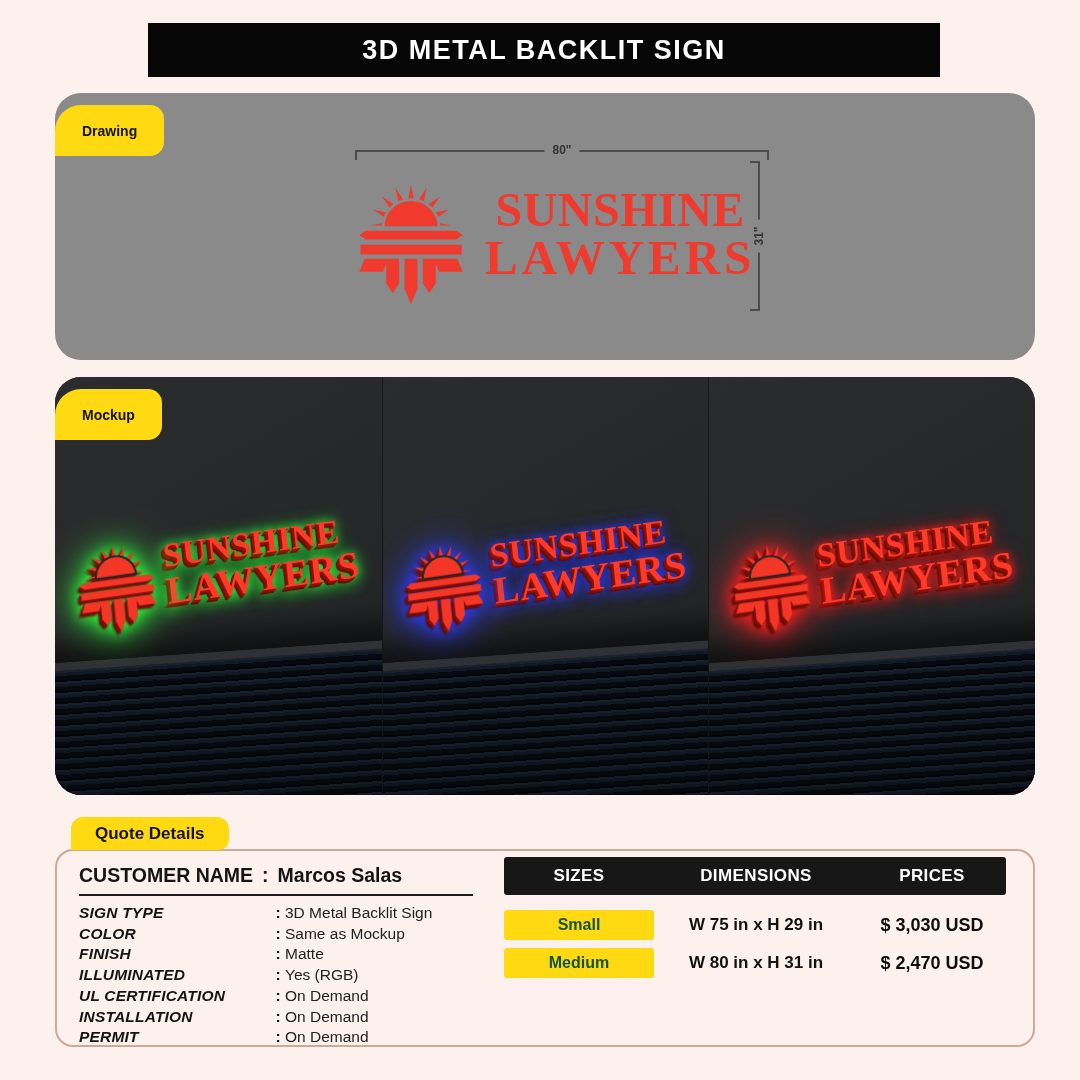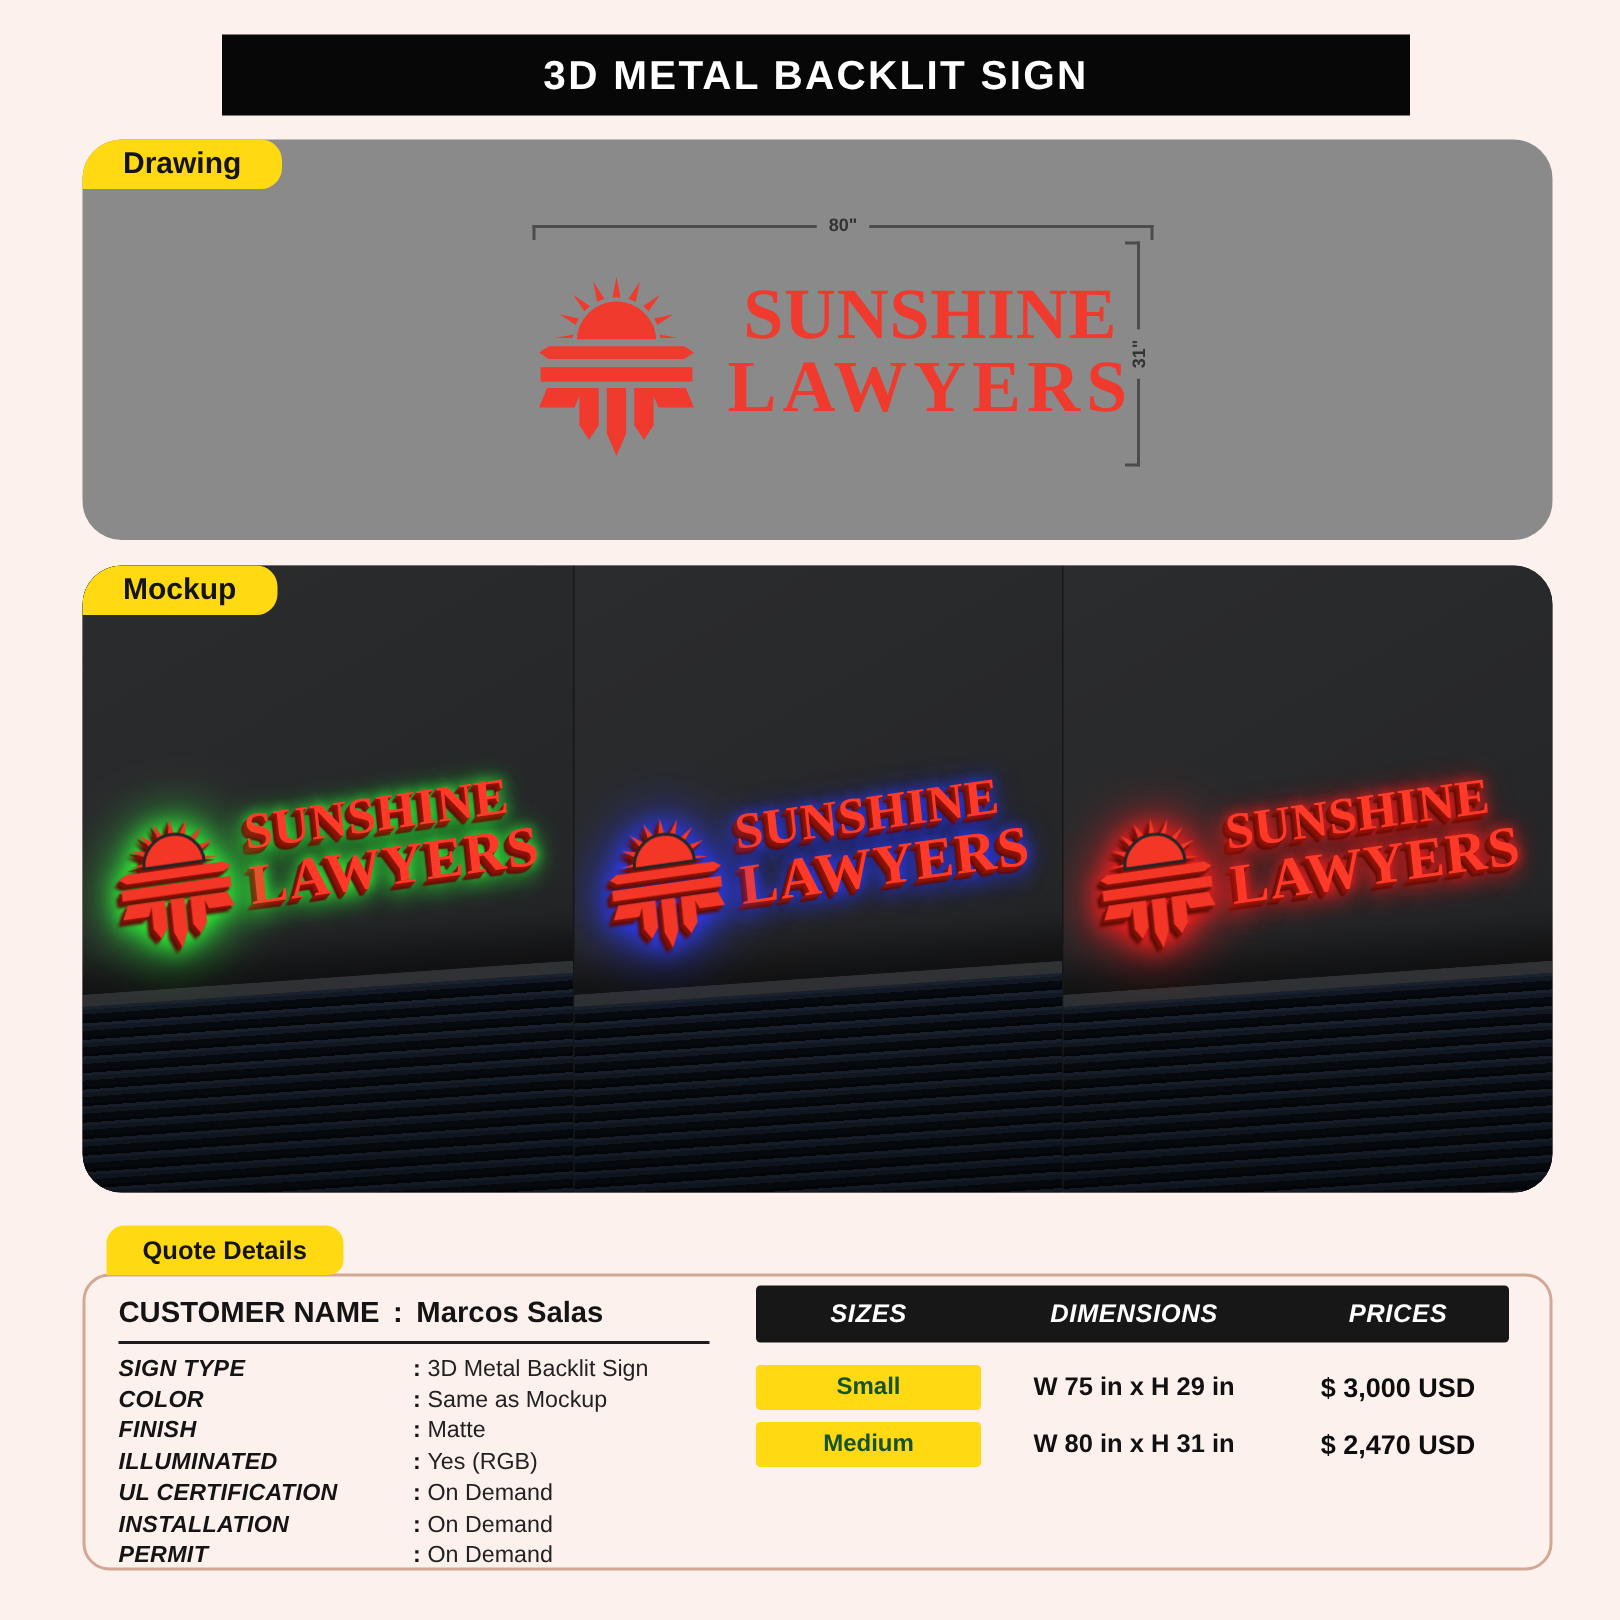--- a/index.html
+++ b/index.html
@@ -10,22 +10,22 @@
   
   .title-bar {
     position:absolute; left:148px; top:23px; width:792px; height:54px;
     background:#070707; color:#ffffff; display:flex; align-items:center; justify-content:center;
     font-size:27px; font-weight:800; letter-spacing:1.5px;
   }
 
   
   .panel { position:absolute; left:55px; width:980px; }
   .tab {
-    position:absolute; top:0; left:0; height:33px; padding:0 27px;
-    background:#ffd911; color:#141414; font-size:20px; font-weight:800;
+    position:absolute; top:12px; left:0; height:51px; padding:0 27px;
+    background:#ffd911; color:#141414; font-size:14px; font-weight:800;
     display:flex; align-items:center; border-radius:26px 14px 14px 0; z-index:5;
   }
 
   
   .drawing-panel { top:93px; height:267px; background:#8a8a8a; border-radius:26px; }
   .drawing-stage { position:absolute; inset:0; }
 
   .drawing-sign { position:absolute; left:302px; top:70px; display:flex; align-items:center; gap:20px; color:#ef3a2d; }
   .drawing-sign .logo { width:108px; height:142px; --dome-stroke:#8a8a8a; }
   .sign-text { text-align:center; font-family:"Liberation Serif", serif; font-weight:700; line-height:.96; }
@@ -77,21 +77,21 @@
   .customer-rule { border:none; border-bottom:2.2px solid #1d1d1d; margin:7px 0 7px 0; width:394px; }
   .fields { }
   .field-row { display:grid; grid-template-columns:192px 14px 1fr; font-size:15.5px; line-height:20.7px; color:#141414; }
   .field-row .f-label { font-weight:800; letter-spacing:.2px;font-style:italic; }
   .field-row .f-colon { font-weight:800; text-align:center; }
   .field-row .f-value { font-weight:500; color:#222; }
 
   .quote-right { position:absolute; left:447px; top:6px; width:502px; }
   .thead { display:grid; grid-template-columns:150px 204px 148px; height:38px; background:#171717;
     border-radius:3px; color:#fff; font-size:17px; font-weight:800; letter-spacing:.4px; }
-  .thead span { display:flex; align-items:center; justify-content:center;font-style:italic; }
+  .thead span { display:flex; align-items:center; justify-content:center; }
   .tbody { margin-top:15px; }
   .price-row { display:grid; grid-template-columns:150px 204px 148px; height:30px; margin-bottom:8px; }
   .size-pill { background:#ffd911; border-radius:3px; display:flex; align-items:center; justify-content:center;
     font-size:16px; font-weight:800; color:#14532d; }
   .dim-cell { display:flex; align-items:center; justify-content:center; font-size:17px; font-weight:600; color:#111; }
   .price-cell { display:flex; align-items:center; justify-content:center; font-size:18px; font-weight:800; color:#0d0d0d; }
 
   .hidden-defs { position:absolute; width:0; height:0; overflow:hidden; }
 </style>
 </head>
@@ -236,21 +236,21 @@
     <div class="quote-right">
       <div class="thead">
         <span>SIZES</span>
         <span>DIMENSIONS</span>
         <span>PRICES</span>
       </div>
       <div class="tbody">
           <div class="price-row">
     <div class="size-pill">Small</div>
     <div class="dim-cell">W 75 in x H 29 in</div>
-    <div class="price-cell">$ 3,000 USD</div>
+    <div class="price-cell">$ 3,030 USD</div>
   </div>
           <div class="price-row">
     <div class="size-pill">Medium</div>
     <div class="dim-cell">W 80 in x H 31 in</div>
     <div class="price-cell">$ 2,470 USD</div>
   </div>
         </div>
     </div>
   </section>
 

